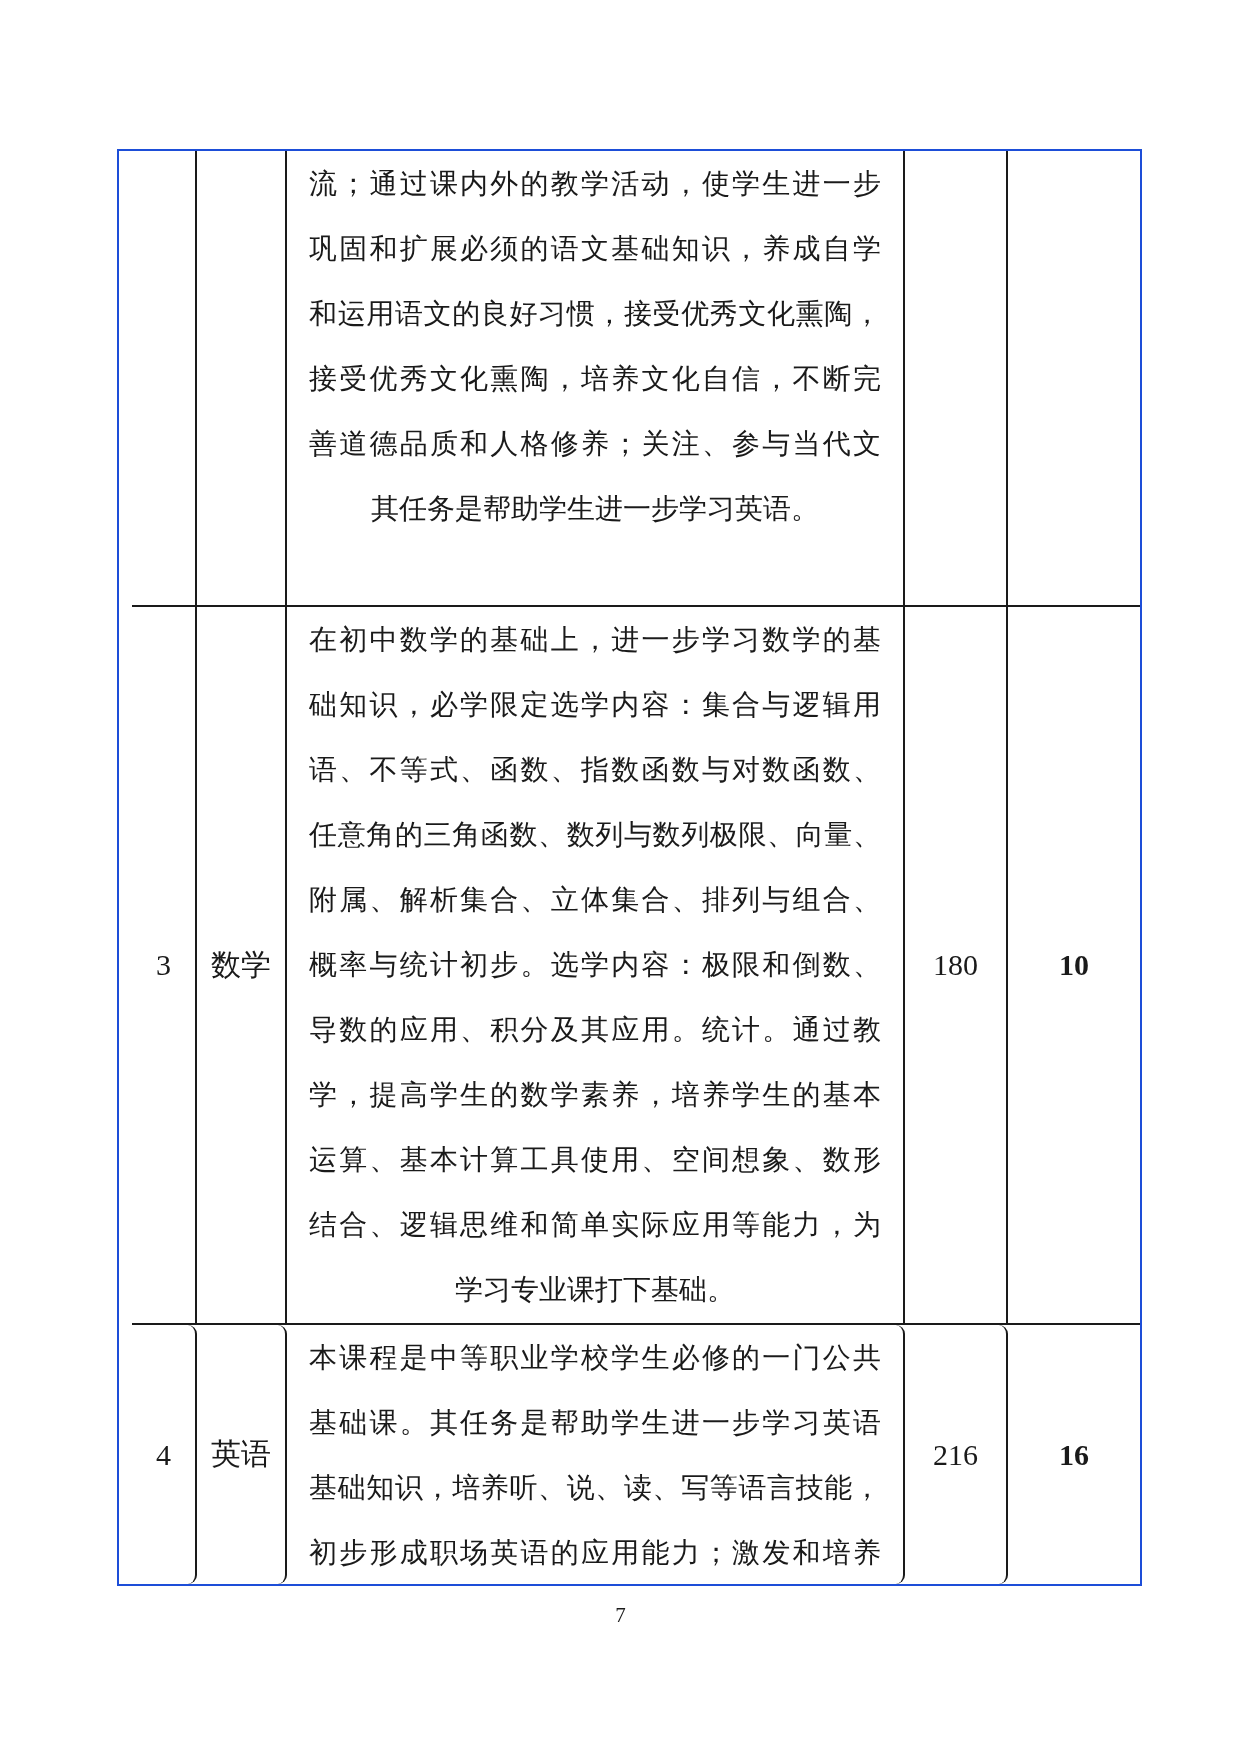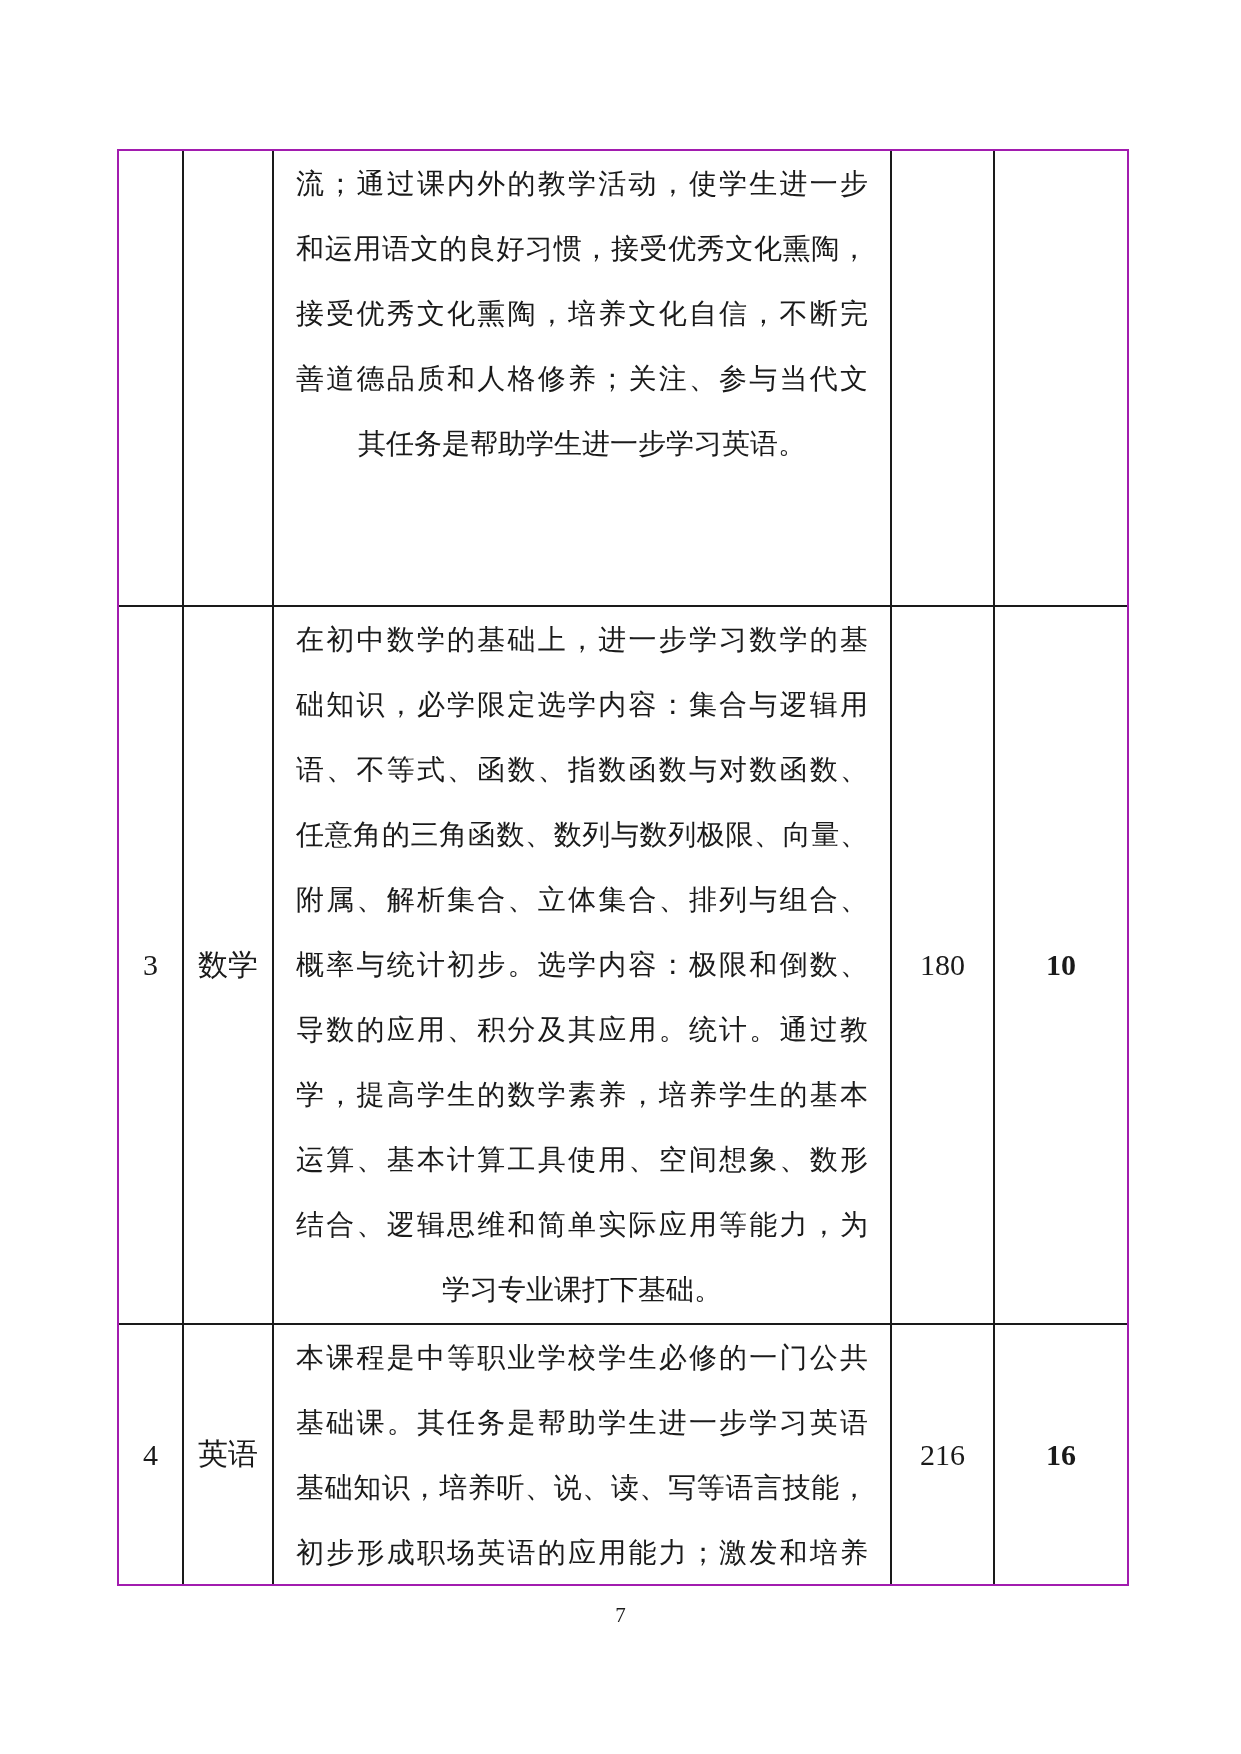--- a/index.html
+++ b/index.html
@@ -16,30 +16,31 @@
     color: #1a1a1a;
     overflow: hidden;
   }
   .doc-table {
     position: absolute;
     left: 117px;
     top: 149px;
     display: grid;
     grid-template-columns: 65px 90px 618px 103px 132px;
     grid-template-rows: 456px 718px 259px;
-    border: 2px solid #a21caf;
+    border: 2px solid #1d4ed8;
+    padding-left: 13px;
   }
   .cell {
     box-sizing: border-box;
     border-right: 2px solid #1a1a1a;
     border-bottom: 2px solid #1a1a1a;
     overflow: hidden;
   }
   .cell.last-col { border-right: none; font-weight: bold; }
-  .cell.last-row { border-bottom: none; }
+  .cell.last-row { border-bottom: none; border-radius: 9px; }
   .cell.center-cell {
     display: flex;
     align-items: center;
     justify-content: center;
     font-size: 30px;
   }
   .cell.desc {
     padding: 0 22px;
   }
   .line {
@@ -69,20 +70,21 @@
 <body>
 
 <div class="page">
 
   <div class="doc-table">
 
     <div class="cell center-cell"></div>
     <div class="cell center-cell"></div>
     <div class="cell desc">
       <div class="line">流；通过课内外的教学活动，使学生进一步</div>
+      <div class="line">巩固和扩展必须的语文基础知识，养成自学</div>
       <div class="line">和运用语文的良好习惯，接受优秀文化熏陶，</div>
       <div class="line">接受优秀文化熏陶，培养文化自信，不断完</div>
       <div class="line">善道德品质和人格修养；关注、参与当代文</div>
       <div class="line centered">其任务是帮助学生进一步学习英语。</div>
     </div>
     <div class="cell center-cell"></div>
     <div class="cell center-cell last-col"></div>
 
     <div class="cell center-cell">3</div>
     <div class="cell center-cell">数学</div>

